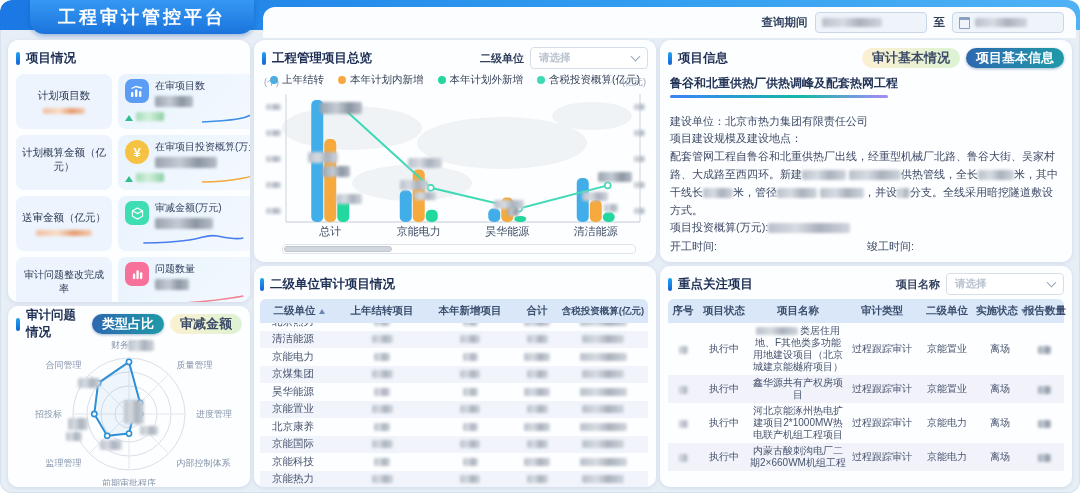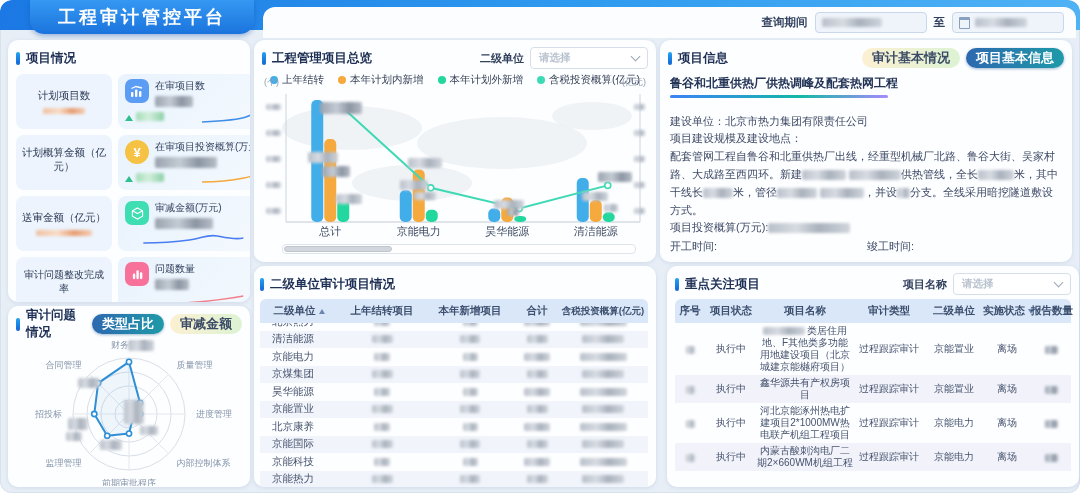--- a/index.html
+++ b/index.html
@@ -19,21 +19,21 @@
         display:flex;align-items:center;gap:5px;padding:0 6px;box-sizing:border-box;}
   .cal{width:9px;height:8px;border:1px solid #8aa0c0;border-top:3px solid #8aa0c0;border-radius:1px;flex:none;}
   
   .panel{position:absolute;background:#fdfefff5;background:#fdfeff;border-radius:10px;
          box-shadow:0 1px 4px rgba(110,140,185,.18);padding:8px;box-sizing:border-box;overflow:hidden;}
   #p-overview{left:8px;top:40px;width:242px;height:262px;}
   #p-issues  {left:8px;top:306px;width:242px;height:181px;}
   #p-eng     {left:254px;top:40px;width:402px;height:222px;}
   #p-units   {left:254px;top:266px;width:402px;height:221px;padding-left:6px;}
   #p-info    {left:660px;top:40px;width:412px;height:222px;}
-  #p-key     {left:660px;top:266px;width:412px;height:221px;margin-left:7px;}
+  #p-key     {left:660px;top:266px;width:412px;height:221px;}
   .ptitle{display:flex;align-items:center;gap:6px;font-weight:bold;font-size:12.5px;color:#1e3055;height:20px;}
   .bar{width:4px;height:13px;border-radius:2px;background:linear-gradient(180deg,#22a4f0,#1463d6);flex:none;}
   .spacer{margin-left:auto;display:flex;align-items:center;gap:6px;}
   .pill{height:20px;padding:0 10px;border-radius:11px;font-size:13px;line-height:20px;font-weight:bold;cursor:pointer;white-space:nowrap;}
   .pill.on{background:linear-gradient(90deg,#2d68b0,#1f9aa8);color:#fff;box-shadow:0 1px 3px rgba(20,80,140,.4);}
   .pill.off{background:linear-gradient(90deg,#fcf0d2,#dcf3d3);color:#3c4c68;}
   .sel{display:flex;align-items:center;justify-content:space-between;width:118px;height:22px;background:#fff;
        border:1px solid #d6dfe9;border-radius:4px;padding:0 8px;font-size:10.5px;color:#b8c2ce;box-sizing:border-box;cursor:pointer;}
   .chev{width:6px;height:6px;border-right:1.5px solid #9aa7b8;border-bottom:1.5px solid #9aa7b8;transform:rotate(45deg);margin-top:-3px;}
   .flabel{font-size:11px;color:#32415e;font-weight:bold;}

